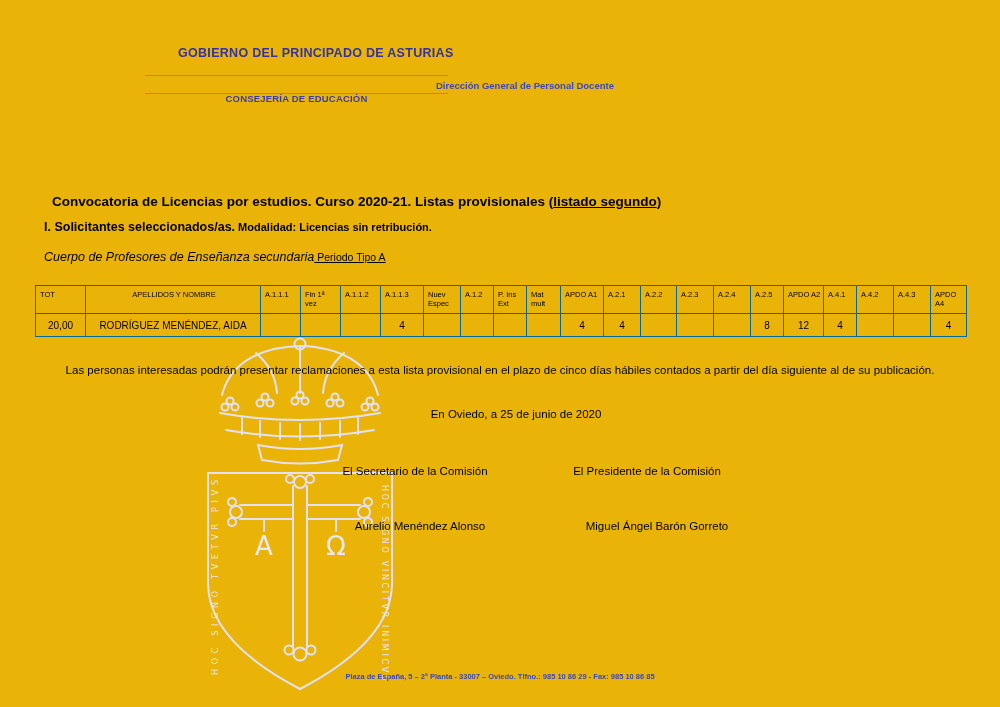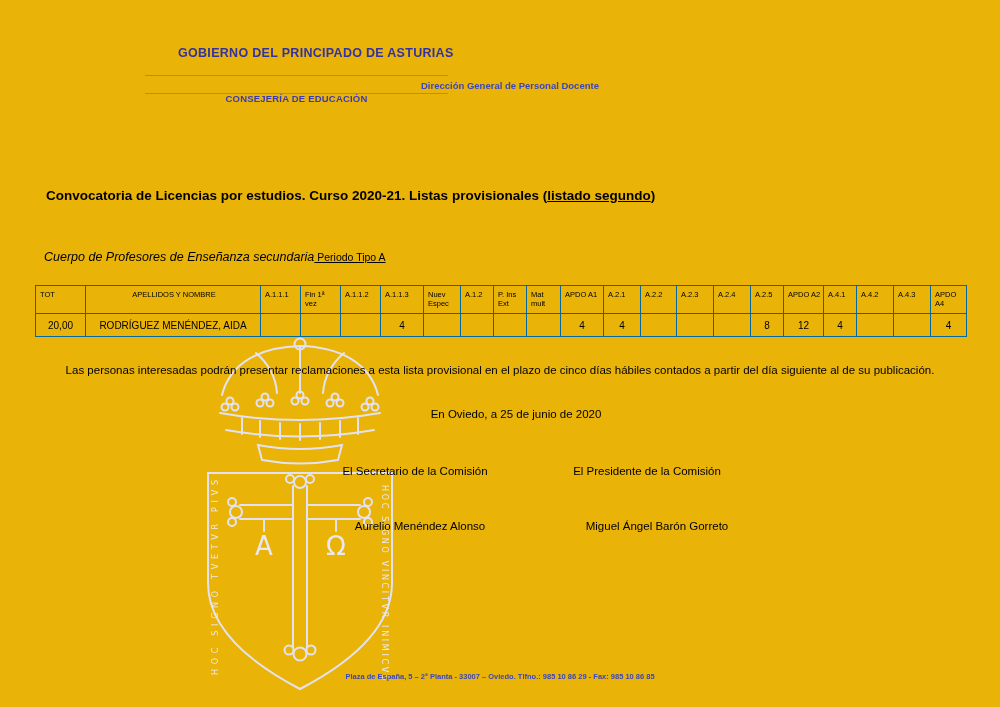--- a/index.html
+++ b/index.html
@@ -8,25 +8,25 @@
     font-family:"Liberation Sans", sans-serif; color:#000; overflow:hidden;
   }
   .abs { position:absolute; z-index:2; }
   .watermark { position:absolute; left:198px; top:333px; width:204px; height:364px; z-index:1; }
 
   
   .gov { left:178px; top:46px; font-size:12.5px; font-weight:bold; color:#3232a2; letter-spacing:.3px; }
   .rule { left:145px; width:303px; height:1px; background:#8c8ca6; }
   .rule-top { top:75px; } .rule-bottom { top:93px; }
   .consejeria { left:145px; top:78px; width:303px; text-align:center; font-size:9.5px; font-weight:bold; color:#3a3ab2; letter-spacing:.2px;margin-top:15px; }
-  .direccion { left:421px; top:80px; font-size:9.5px; font-weight:bold; color:#3a46bb; }
+  .direccion { left:436px; top:80px; font-size:9.5px; font-weight:bold; color:#3a46bb; }
   .servicio { left:430px; top:117px; width:205px; text-align:center; font-size:8.5px; font-weight:bold; color:#3a46bb; line-height:11px; }
 
   
-  .title { left:44px; top:186px; font-size:13.5px; font-weight:bold; margin:2px; white-space:nowrap; }
+  .title { left:44px; top:186px; font-size:13.5px; font-weight:bold; margin:8px; white-space:nowrap; }
   .title .u { text-decoration:underline; }
   .subtitle { left:44px; top:217px; white-space:nowrap; }
   .sub-main { font-size:12.5px; font-weight:bold; }
   .sub-mod { font-size:11px; font-weight:bold; }
   .section { left:44px; top:247px; white-space:nowrap; }
   .sec-body { font-size:12.5px; font-style:italic; }
   .sec-period { font-size:10.5px; text-decoration:underline;margin-top:28px; }
 
   
   table.grid { position:absolute; left:35px; top:285px; width:908px; border-collapse:collapse; table-layout:fixed; z-index:2; background:transparent; }
@@ -108,20 +108,21 @@
   </svg>
 
   <div class="abs gov">GOBIERNO DEL PRINCIPADO DE ASTURIAS</div>
   <div class="abs rule rule-top"></div>
   <div class="abs consejeria">CONSEJERÍA DE EDUCACIÓN</div>
   <div class="abs rule rule-bottom"></div>
   <div class="abs direccion">Dirección General de Personal Docente</div>
 
   <h1 class="abs title"><span>Convocatoria de Licencias por estudios. Curso 2020-21. Listas provisionales (</span><span class="u">listado segundo</span><span>)</span></h1>
 
+  <div class="abs subtitle"><span class="sub-main">I. Solicitantes seleccionados/as.</span><span class="sub-mod"> Modalidad: Licencias sin retribución.</span></div>
 
   <div class="abs section"><span class="sec-body">Cuerpo de Profesores de Enseñanza secundaria</span><span class="sec-period"> Periodo Tipo A</span></div>
 
   <table class="grid">
     <colgroup>
       <col style="width:50px">
         <col style="width:175px">
         <col style="width:40px">
         <col style="width:40px">
       <col style="width:40px">

